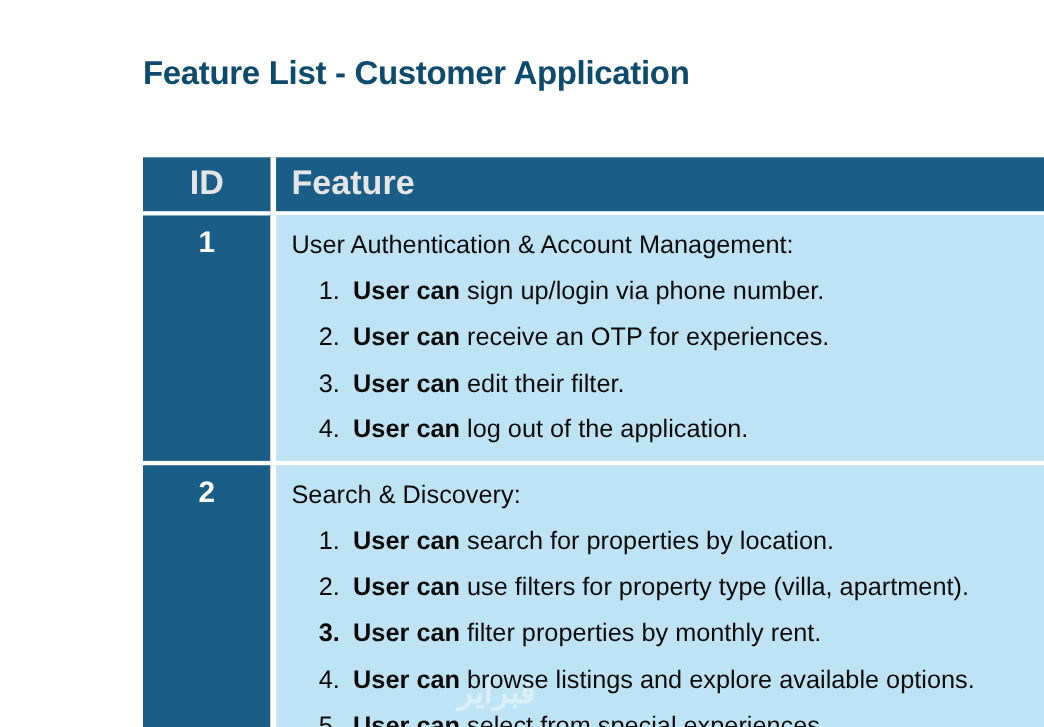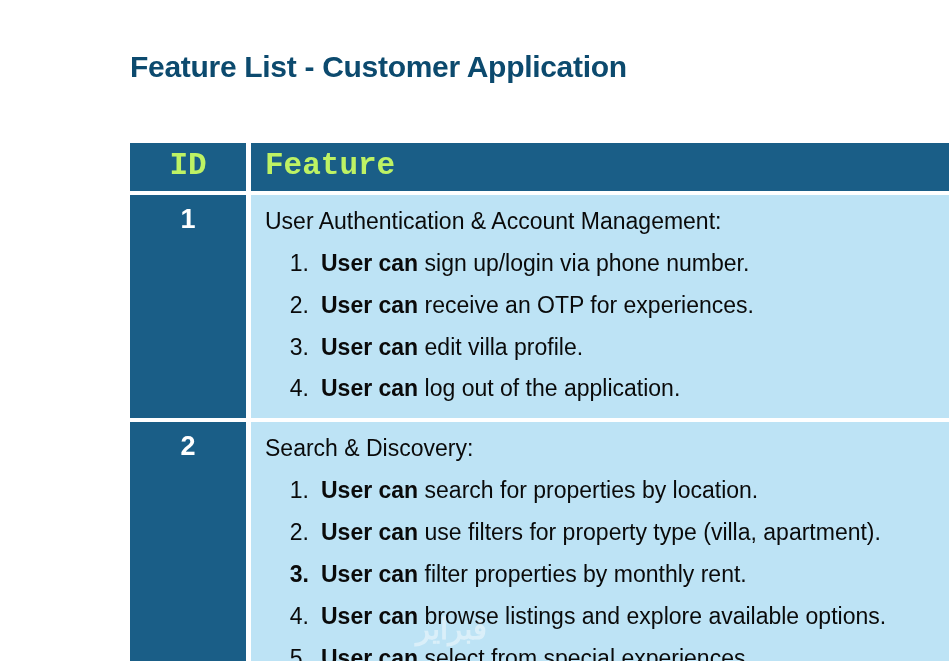--- a/index.html
+++ b/index.html
@@ -37,29 +37,28 @@
     border-collapse: separate;
     border-spacing: 0;
   }
 
   .feature-table col.col-id    { width: 116px; }
   .feature-table col.col-feat  { width: 914px; }
 
   
   .feature-table thead th {
     background: #1a5e87;
-    color: #bef264;
+    color: #e5e5e5;
     font-size: 31px;
     font-weight: bold;
     padding: 5px 0 8px 0;
     text-align: center;
     vertical-align: middle;
     border-bottom: 4px solid #ffffff;
     white-space: nowrap;
-    font-family: Liberation Mono, monospace;
   }
   .feature-table thead th.th-feature {
     text-align: left;
     padding-left: 14px;
     border-left: 5px solid #ffffff;
   }
 
   
   .feature-table td.id-cell {
     background: #1a5e87;
@@ -157,21 +156,21 @@
       <td class="feature-cell">
         <div class="feature-heading">User Authentication &amp; Account Management:</div>
         <ol class="feature-list">
           <li>
             <span class="li-num">1.</span><span class="li-lead">User can</span><span class="li-rest"> sign up/login via phone number.</span>
           </li>
           <li>
             <span class="li-num">2.</span><span class="li-lead">User can</span><span class="li-rest"> receive an OTP for experiences.</span>
           </li>
           <li>
-            <span class="li-num">3.</span><span class="li-lead">User can</span><span class="li-rest"> edit villa profile.</span>
+            <span class="li-num">3.</span><span class="li-lead">User can</span><span class="li-rest"> edit their filter.</span>
           </li>
           <li>
             <span class="li-num">4.</span><span class="li-lead">User can</span><span class="li-rest"> log out of the application.</span>
           </li>
         </ol>
       </td>
     </tr>
 
     <tr>
       <td class="id-cell">2</td>

